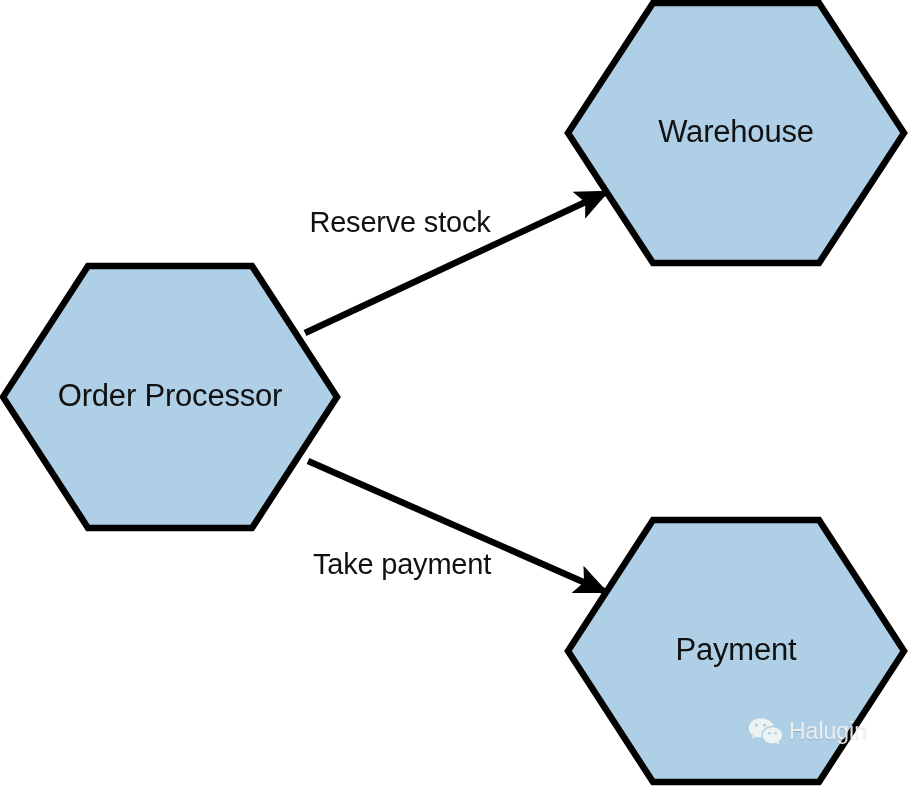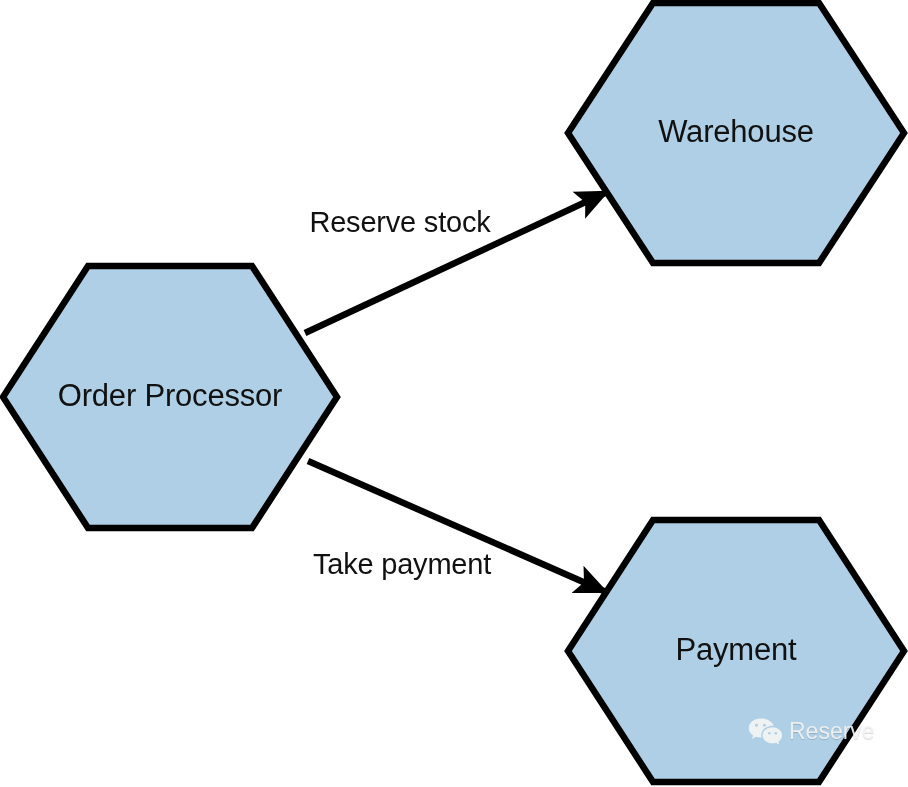--- a/index.html
+++ b/index.html
@@ -112,16 +112,16 @@
 
   <div id="watermark" style="left: 748px; top: 716px;">
     <svg class="wm-logo" viewBox="0 0 40 34">
       <path d="M14.6 2.2 C6.9 2.2 0.9 7.3 0.9 13.5 c0 3.5 2.0 6.7 5.1 8.8 l-1.3 4.0 4.6 -2.4 c1.7 0.5 3.5 0.8 5.3 0.8 0.5 0 1.0 0 1.4 -0.1 -0.3 -0.9 -0.4 -1.9 -0.4 -2.8 0 -6.0 5.9 -10.9 13.2 -10.9 0.5 0 0.9 0 1.4 0.1 C29.0 6.0 22.5 2.2 14.6 2.2 Z" fill="#f5f5f5"></path>
       <circle cx="10.0" cy="10.2" r="1.75" fill="#aecfe5"></circle>
       <circle cx="19.3" cy="10.2" r="1.75" fill="#aecfe5"></circle>
       <path d="M28.8 12.5 c-6.4 0 -11.6 4.3 -11.6 9.5 0 5.3 5.2 9.5 11.6 9.5 1.5 0 2.9 -0.2 4.2 -0.6 l3.9 2.1 -1.1 -3.4 c2.6 -1.8 4.3 -4.5 4.3 -7.6 0 -5.2 -5.2 -9.5 -11.3 -9.5 Z" fill="#f5f5f5"></path>
       <circle cx="25.2" cy="19.6" r="1.5" fill="#aecfe5"></circle>
       <circle cx="32.7" cy="19.6" r="1.5" fill="#aecfe5"></circle>
     </svg>
-    <span class="wm-text">Reserve</span>
+    <span class="wm-text">Halugin</span>
   </div>
 
 </div>
 
 </body></html>

